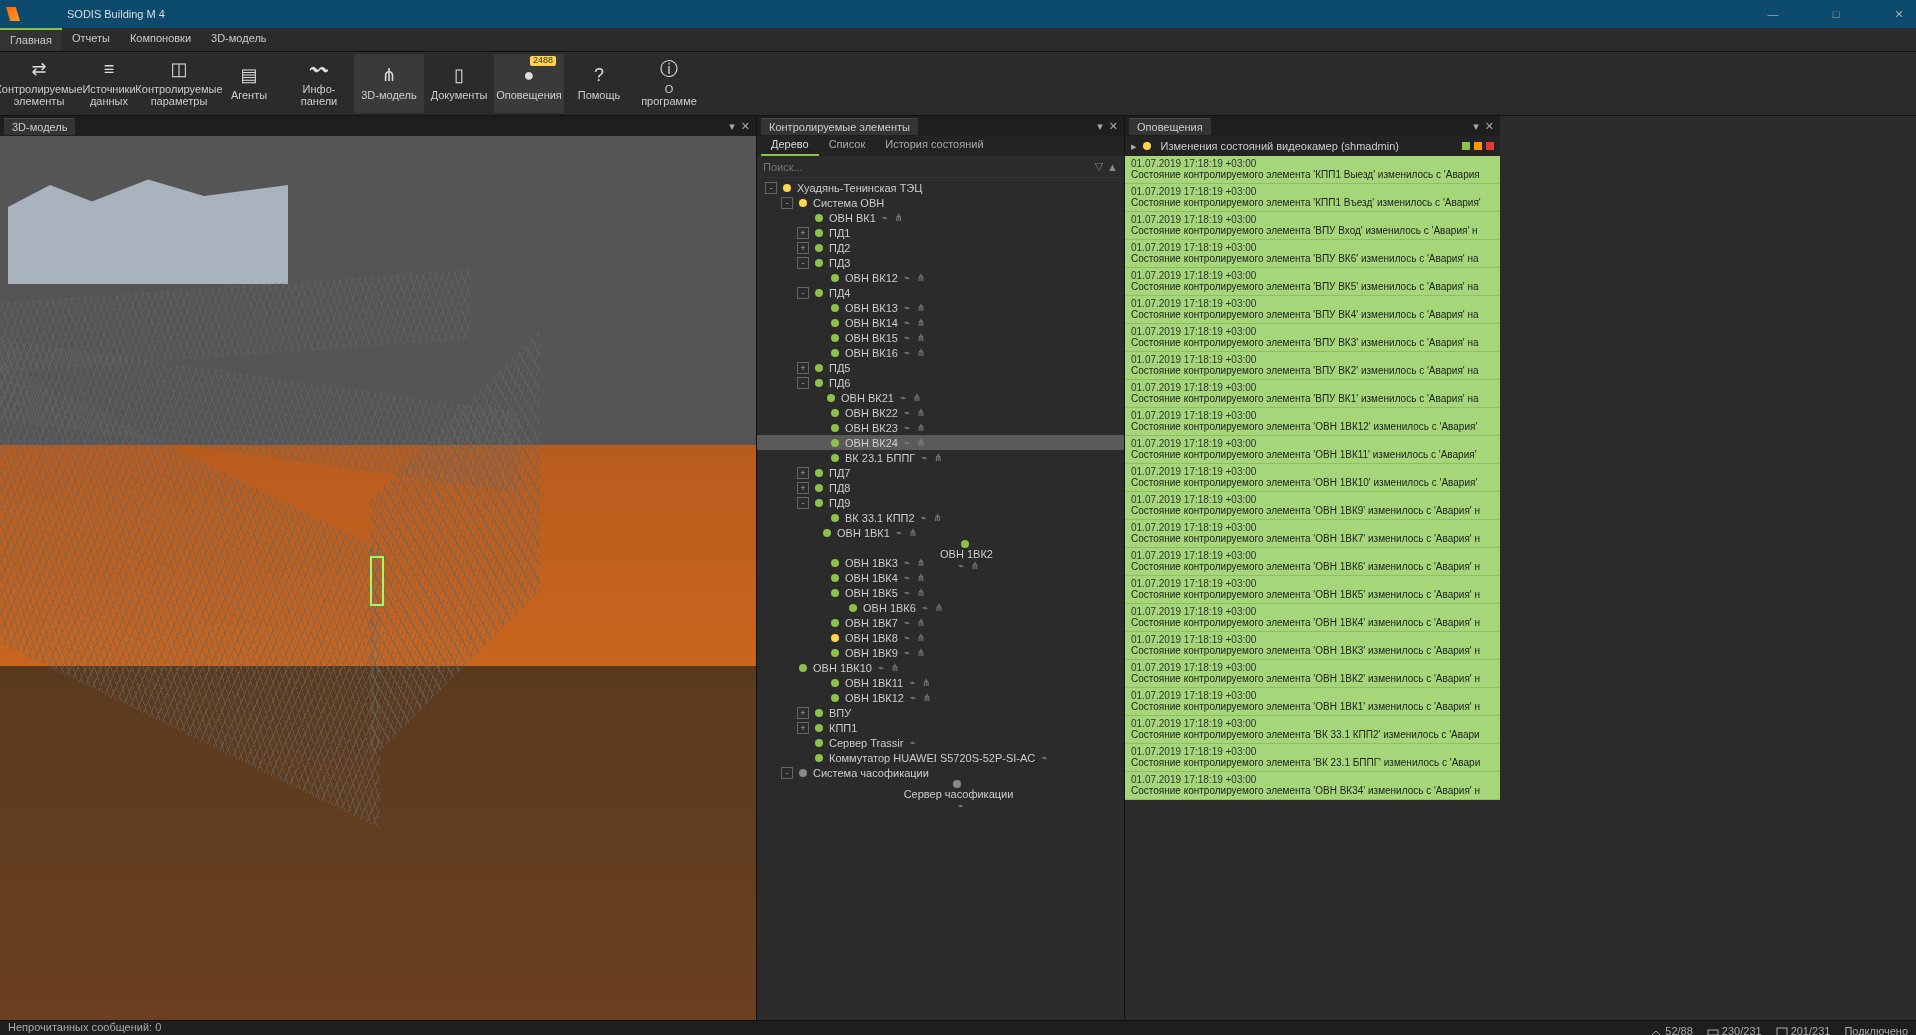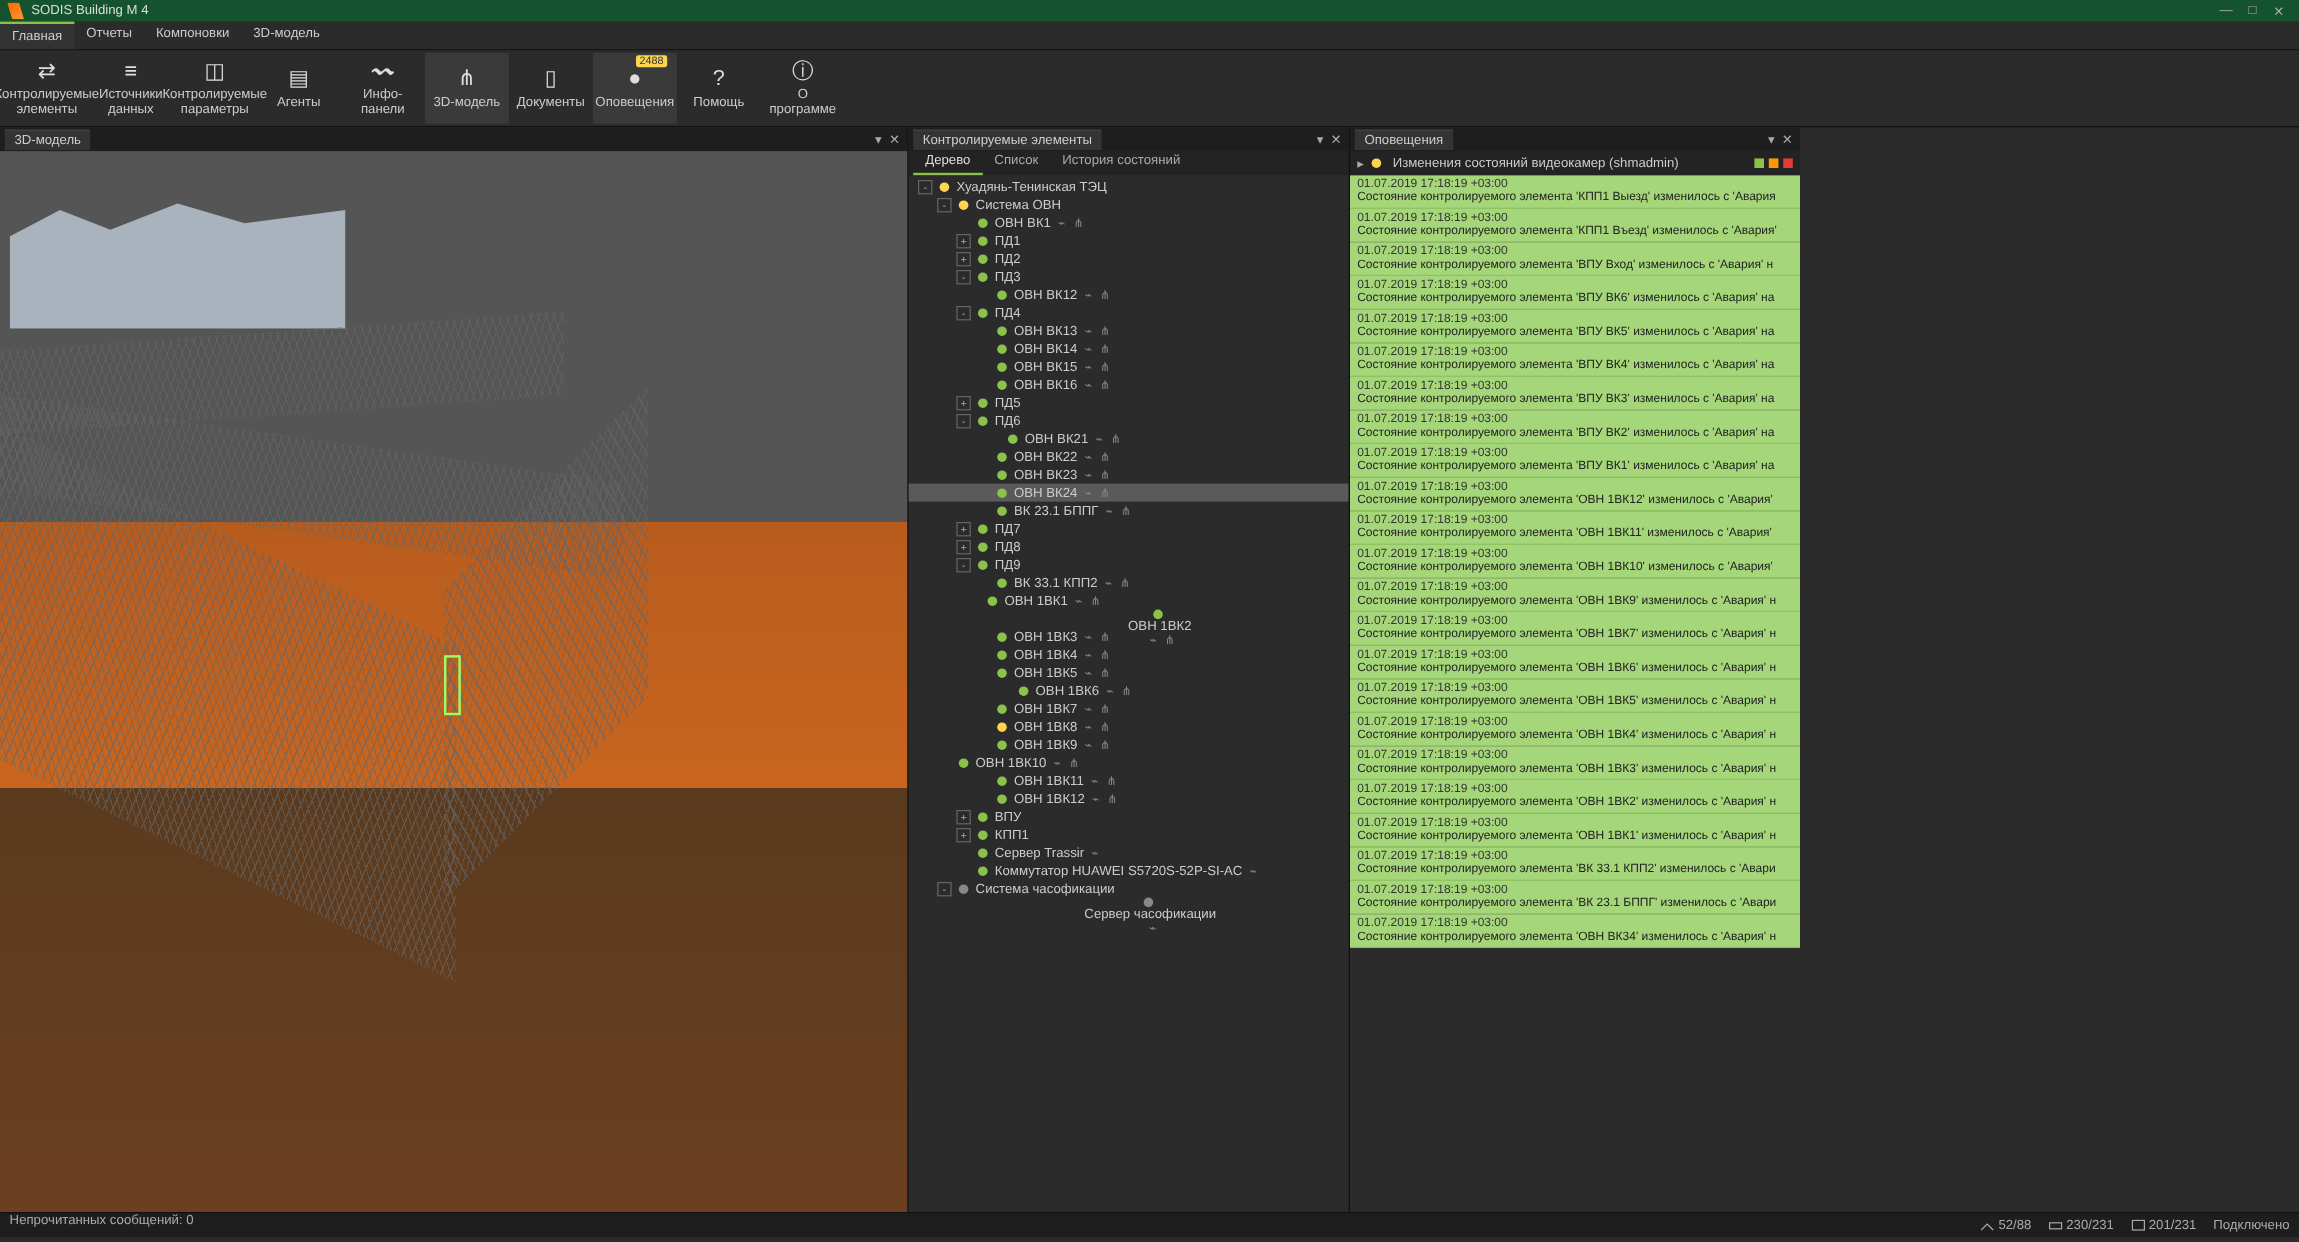--- a/index.html
+++ b/index.html
@@ -1,17 +1,17 @@
 <!DOCTYPE html>
 <html><head>
 <meta charset="utf-8">
 <style>
 * { margin:0; padding:0; box-sizing:border-box; font-family:"Segoe UI",Arial,sans-serif; font-size:11px; }
 html,body { width:1916px; height:1035px; background:#2b2b2b; color:#ccc; overflow:hidden; }
-.titlebar { height:18px; background:#14532d; display:flex; align-items:center; padding:0 6px; color:#ddd; }
+.titlebar { height:28px; background:#0c4a6e; display:flex; align-items:center; padding:0 6px; color:#ddd;gap:41px; }
 .titlebar .logo { width:14px; height:14px; margin-right:6px; background:linear-gradient(135deg,#ff6600,#ff9933); clip-path:polygon(0 0,70% 0,100% 100%,30% 100%); }
 .titlebar .spacer { flex:1; }
 .titlebar .wbtn { width:22px; height:16px; display:flex; align-items:center; justify-content:center; color:#aaa; cursor:pointer; }
 .menubar { height:24px; background:#2b2b2b; display:flex; border-bottom:1px solid #111; }
 .menubar .mi { padding:4px 10px; color:#ccc; cursor:pointer; }
 .menubar .mi.active { border-top:2px solid #8BC34A; background:#333; }
 .ribbon { height:64px; background:#2b2b2b; display:flex; padding:2px 4px; border-bottom:1px solid #111; }
 .ribbon .rb { width:70px; display:flex; flex-direction:column; align-items:center; justify-content:center; gap:4px; padding:2px; color:#ccc; cursor:pointer; text-align:center; line-height:1.1; position:relative; }
 .ribbon .rb.active { background:#3a3a3a; }
 .ribbon .rb .ic { font-size:18px; color:#ddd; }
@@ -145,20 +145,25 @@
       <div class="pbtns">
         <span>▾</span>
         <span>✕</span>
       </div>
     </div>
     <div class="subtabbar" id="subtabbar">
         <div class="st active">Дерево</div>
         <div class="st">Список</div>
         <div class="st">История состояний</div>
       </div>
+    <div class="searchbar">
+      <input placeholder="Поиск..." style="">
+      <span class="ic">▽</span>
+      <span class="ic">▲</span>
+    </div>
     <div class="tree" id="tree">
         <div class="tree-row" style="padding-left: 8px;">
           <div class="tgl">-</div>
           <div class="dot yellow"></div>
           <span>Хуадянь-Тенинская ТЭЦ</span>
         </div>
         <div class="tree-row" style="padding-left: 24px;">
           <div class="tgl">-</div>
           <div class="dot yellow"></div>
           <span>Система ОВН</span>
@@ -222,21 +227,21 @@
         <div class="tree-row" style="padding-left: 40px;">
           <div class="tgl">+</div>
           <div class="dot green"></div>
           <span>ПД5</span>
         </div>
         <div class="tree-row" style="padding-left: 40px;">
           <div class="tgl">-</div>
           <div class="dot green"></div>
           <span>ПД6</span>
         </div>
-        <div class="tree-row" style="padding-left: 65px;">
+        <div class="tree-row" style="padding-left: 52px;">
           <div style="width: 16px; flex-shrink: 0;"></div>
           <div class="dot green"></div>
           <span>ОВН ВК21</span>
           <span class="tail">⌁  ⋔</span>
         </div>
         <div class="tree-row" style="padding-left: 56px;">
           <div style="width: 16px; flex-shrink: 0;"></div>
           <div class="dot green"></div>
           <span>ОВН ВК22</span>
           <span class="tail">⌁  ⋔</span>

